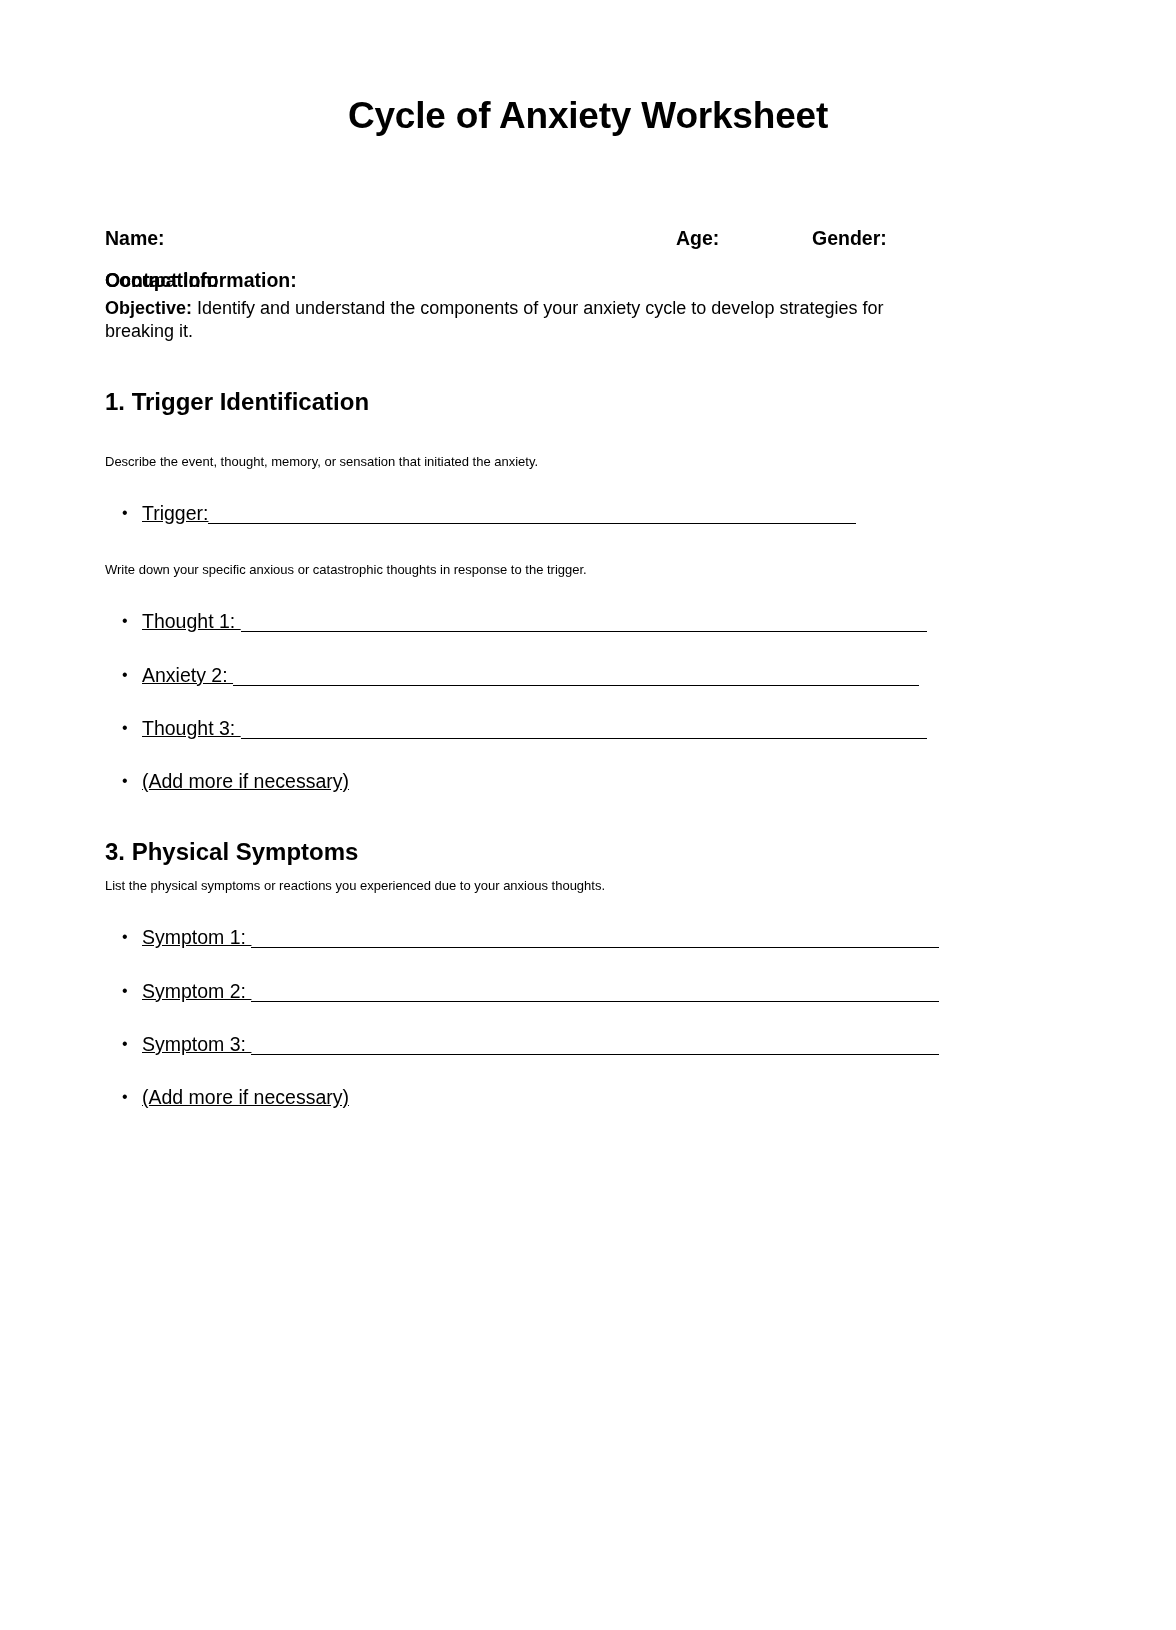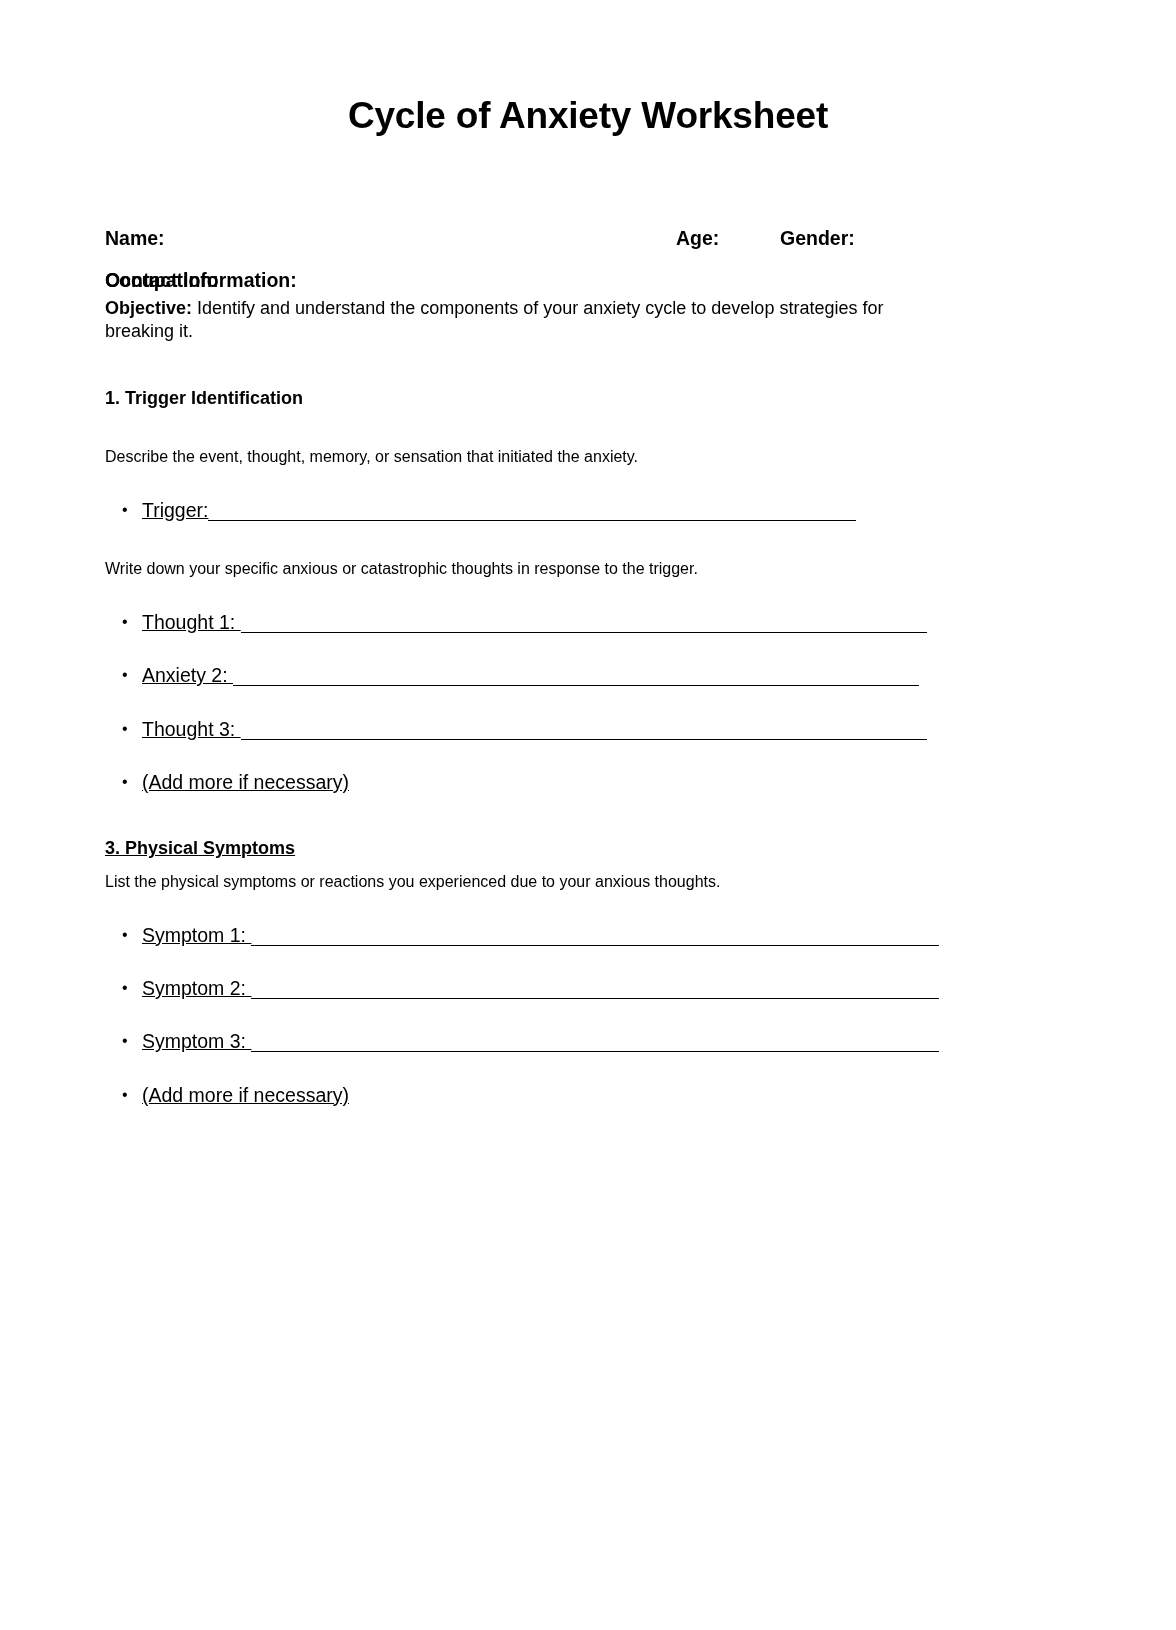--- a/index.html
+++ b/index.html
@@ -37,44 +37,44 @@
   .identity-row {
     position: relative;
     font-size: 19.5px;
     font-weight: bold;
     line-height: 1.0;
     height: 24px;
     margin-bottom: 18px;
   }
   .identity-row .field-name { position: absolute; left: 0; top: 0; }
   .identity-row .field-age { position: absolute; left: 571px; top: 0; }
-  .identity-row .field-gender { position: absolute; left: 675px; top: 0; }
+  .identity-row .field-gender { position: absolute; left: 707px; top: 0; }
   .identity-row.single { height: auto; }
 
   .objective {
     margin-top: 44px;
     font-size: 18px;
     line-height: 1.32;
     max-width: 830px;
   }
   .objective .lbl { font-weight: bold; }
 
   .section {
     margin-top: 0;
   }
   .section-heading {
-    font-size: 18px;
+    font-size: 24px;
     font-weight: bold;
     margin-top: 44px;
     margin-bottom: 0;
     line-height: 1.2;
   }
-  .section-heading.tight { margin-bottom: 0; text-decoration: underline; }
+  .section-heading.tight { margin-bottom: 0; }
   .section-desc {
-    font-size: 16px;
+    font-size: 13px;
     line-height: 1.3;
     margin-top: 37px;
     margin-bottom: 0;
   }
   .section-desc.tight { margin-top: 12px; }
 
   ul.fill-list {
     list-style: none;
     margin: 0;
     padding: 0;

